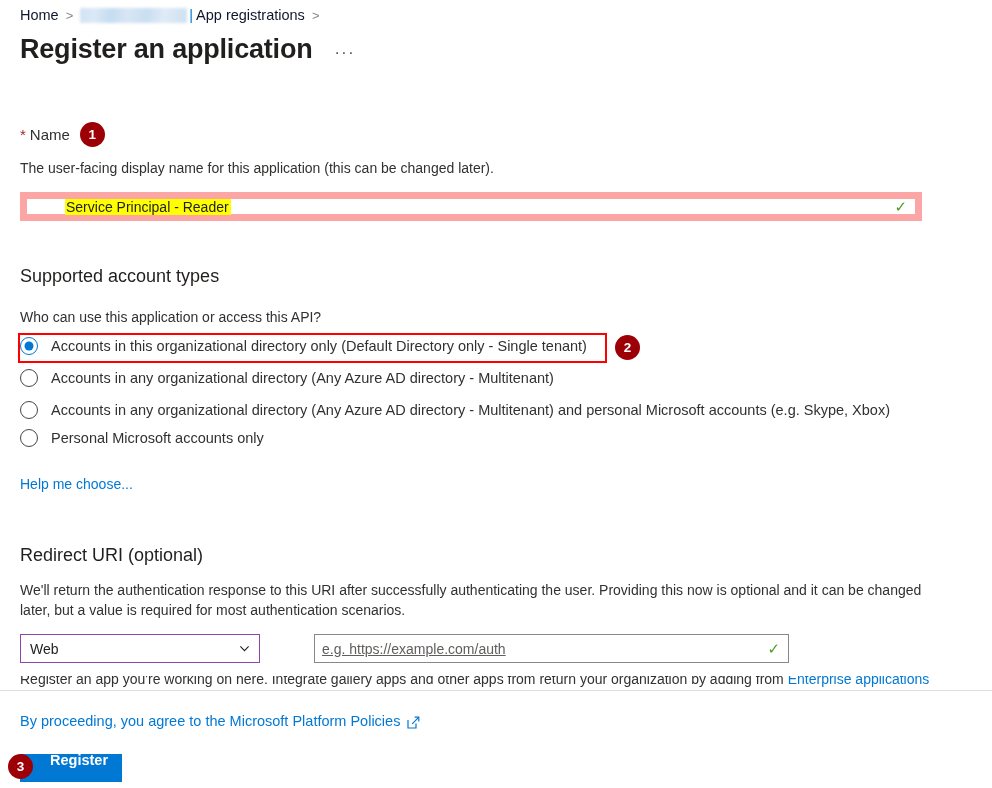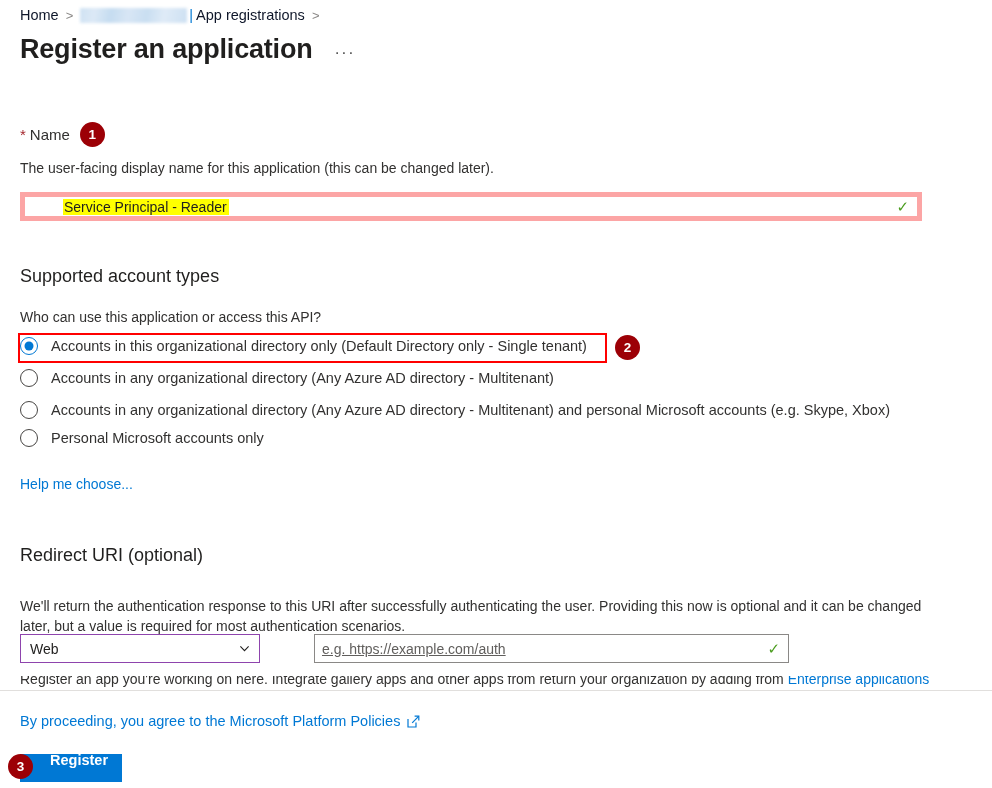--- a/index.html
+++ b/index.html
@@ -122,21 +122,21 @@
   .txt-input {
     box-sizing: border-box;
     height: 29px;
     border: 1px solid #8a8886;
     background: #ffffff;
     display: flex;
     align-items: center;
     padding: 0 8px 0 7px;
     font-size: 14px;
   }
-  .txt-input.focused { border: 5px solid #fca5a5; padding-left: 38px; }
+  .txt-input.focused { border: 7px solid #fca5a5; padding-left: 38px; }
   .input-value {
     flex: 1;
     color: #201f1e;
     font-size: 14px;
     white-space: nowrap;
     overflow: hidden;
   }
   .input-value .sel {
     background: #ffff00;
     padding: 1px 2px 1px 1px;
@@ -211,21 +211,21 @@
     left: 0; right: 0;
     top: 690px;
     height: 1px;
     background: #e1dfdd;
   }
   .policy-line {
     position: absolute;
     left: 20px;
     top: 713px;
     display: flex;
-    align-items: center;
+    align-items: flex-end;
     font-size: 14.5px;
     color: #0078d4;
     cursor: pointer;
   }
   .ext-icon { margin-left: 7px; display: block; }
 
   .register-btn {
     position: absolute;
     left: 20px;
     top: 754px;
@@ -322,21 +322,21 @@
 
 <div class="anno-box" style="left:18px; top:333px; width:589px; height:30px;"></div>
 <div class="badge" style="position:absolute; left:615px; top:335px;">2</div>
 
 <div class="content" style="top:475px;">
   <span class="link">Help me choose...</span>
 </div>
 
 <div class="content section-heading" style="top:545px;">Redirect URI (optional)</div>
 
-<div class="content helper-text" style="top:580px; width:905px;margin-top:16px;">We'll return the authentication response to this URI after successfully authenticating the user. Providing this now is optional and it can be changed later, but a value is required for most authentication scenarios.</div>
+<div class="content helper-text" style="top:580px; width:905px;">We'll return the authentication response to this URI after successfully authenticating the user. Providing this now is optional and it can be changed later, but a value is required for most authentication scenarios.</div>
 
 <div class="content" style="top:634px; display:flex; align-items:flex-start;gap:21px;">
   <div class="dropdown">
     <span>Web</span>
     <svg class="chev" viewBox="0 0 12 12">
       <path d="M1.5 3.8 L6 8.3 L10.5 3.8" fill="none" stroke="#201f1e" stroke-width="1.2"></path>
     </svg>
   </div>
   <div class="txt-input" style="width:475px; margin-left:33px;">
     <span class="input-value placeholder">e.g. https://example.com/auth</span>

